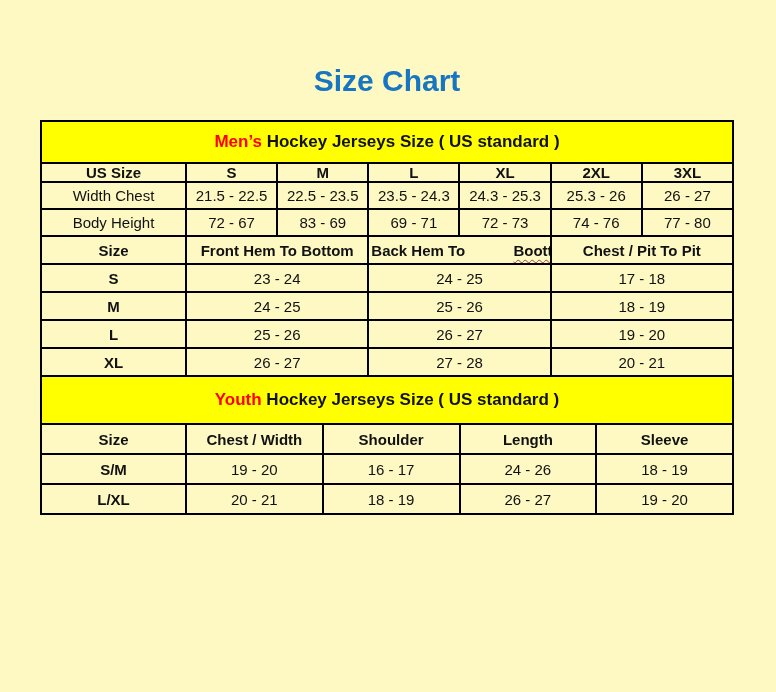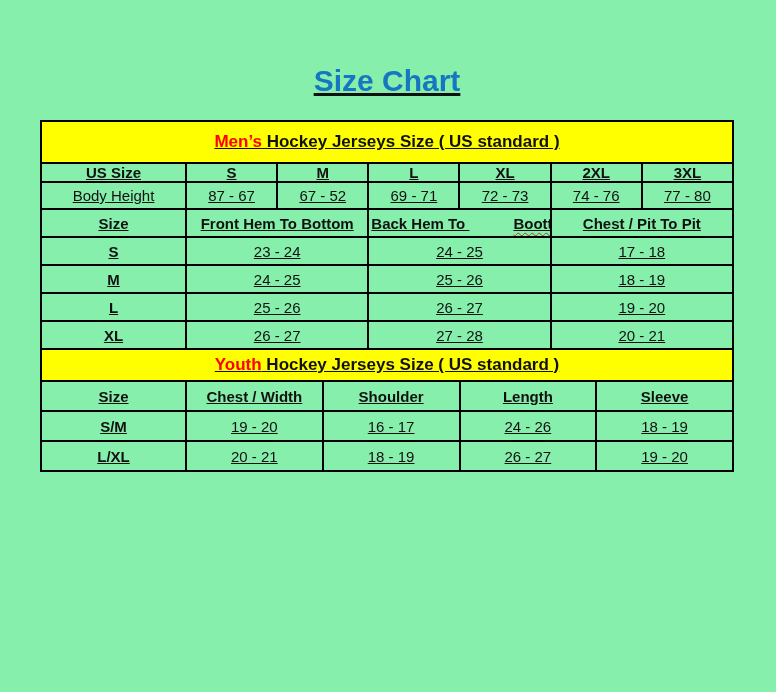--- a/index.html
+++ b/index.html
@@ -1,24 +1,23 @@
 <!DOCTYPE html>
 <html><head>
 <meta charset="utf-8">
 <style>
   html, body { margin: 0; padding: 0; background: #ffffff; }
   .page {
     position: relative;
     width: 776px;
     height: 692px;
-    background: #86efac;
+    background: #fef9c3;
     font-family: "Liberation Sans", "DejaVu Sans", sans-serif;
     color: #111111;
     overflow: hidden;
-    text-decoration: underline;
   }
   .title {
     margin: 62px 0 0 40px;
     width: 694px;
     text-align: center;
     font-size: 30px;
     line-height: 38px;
     font-weight: 700;
     color: #1776c2;
   }
@@ -33,21 +32,21 @@
     border: 2px solid #000000;
     text-align: center;
     vertical-align: middle;
     font-size: 15px;
     padding: 0 2px;
     overflow: hidden;
     white-space: nowrap;
   }
   col.label-col { width: 145px; }
   .banner-row { height: 42px; }
-  .youth .banner-row { height: 32px; }
+  .youth .banner-row { height: 48px; }
   .banner-row td {
     background: #ffff00;
     font-weight: 700;
     font-size: 17px;
   }
   .banner-row .hl { color: #ff0000; }
   .head-row { height: 17px; }
   .data-row { height: 27px; }
   .womens .head-row, .womens .data-row { height: 28px; }
   .youth .head-row, .youth .data-row { height: 30px; }
@@ -90,23 +89,32 @@
         <tr class="head-row">
           <th>US Size</th>
           <th>S</th>
           <th>M</th>
           <th>L</th>
           <th>XL</th>
           <th>2XL</th>
           <th>3XL</th>
         </tr>
         <tr class="data-row">
+          <td class="row-label">Width Chest</td>
+          <td>21.5 - 22.5</td>
+          <td>22.5 - 23.5</td>
+          <td>23.5 - 24.3</td>
+          <td>24.3 - 25.3</td>
+          <td>25.3 - 26</td>
+          <td>26 - 27</td>
+        </tr>
+        <tr class="data-row">
           <td class="row-label">Body Height</td>
-          <td>87 - 67</td>
-          <td>67 - 52</td>
+          <td>72 - 67</td>
+          <td>83 - 69</td>
           <td>69 - 71</td>
           <td>72 - 73</td>
           <td>74 - 76</td>
           <td>77 - 80</td>
         </tr>
       </tbody>
     </table>
 
     <table class="size-table womens">
       <colgroup>

